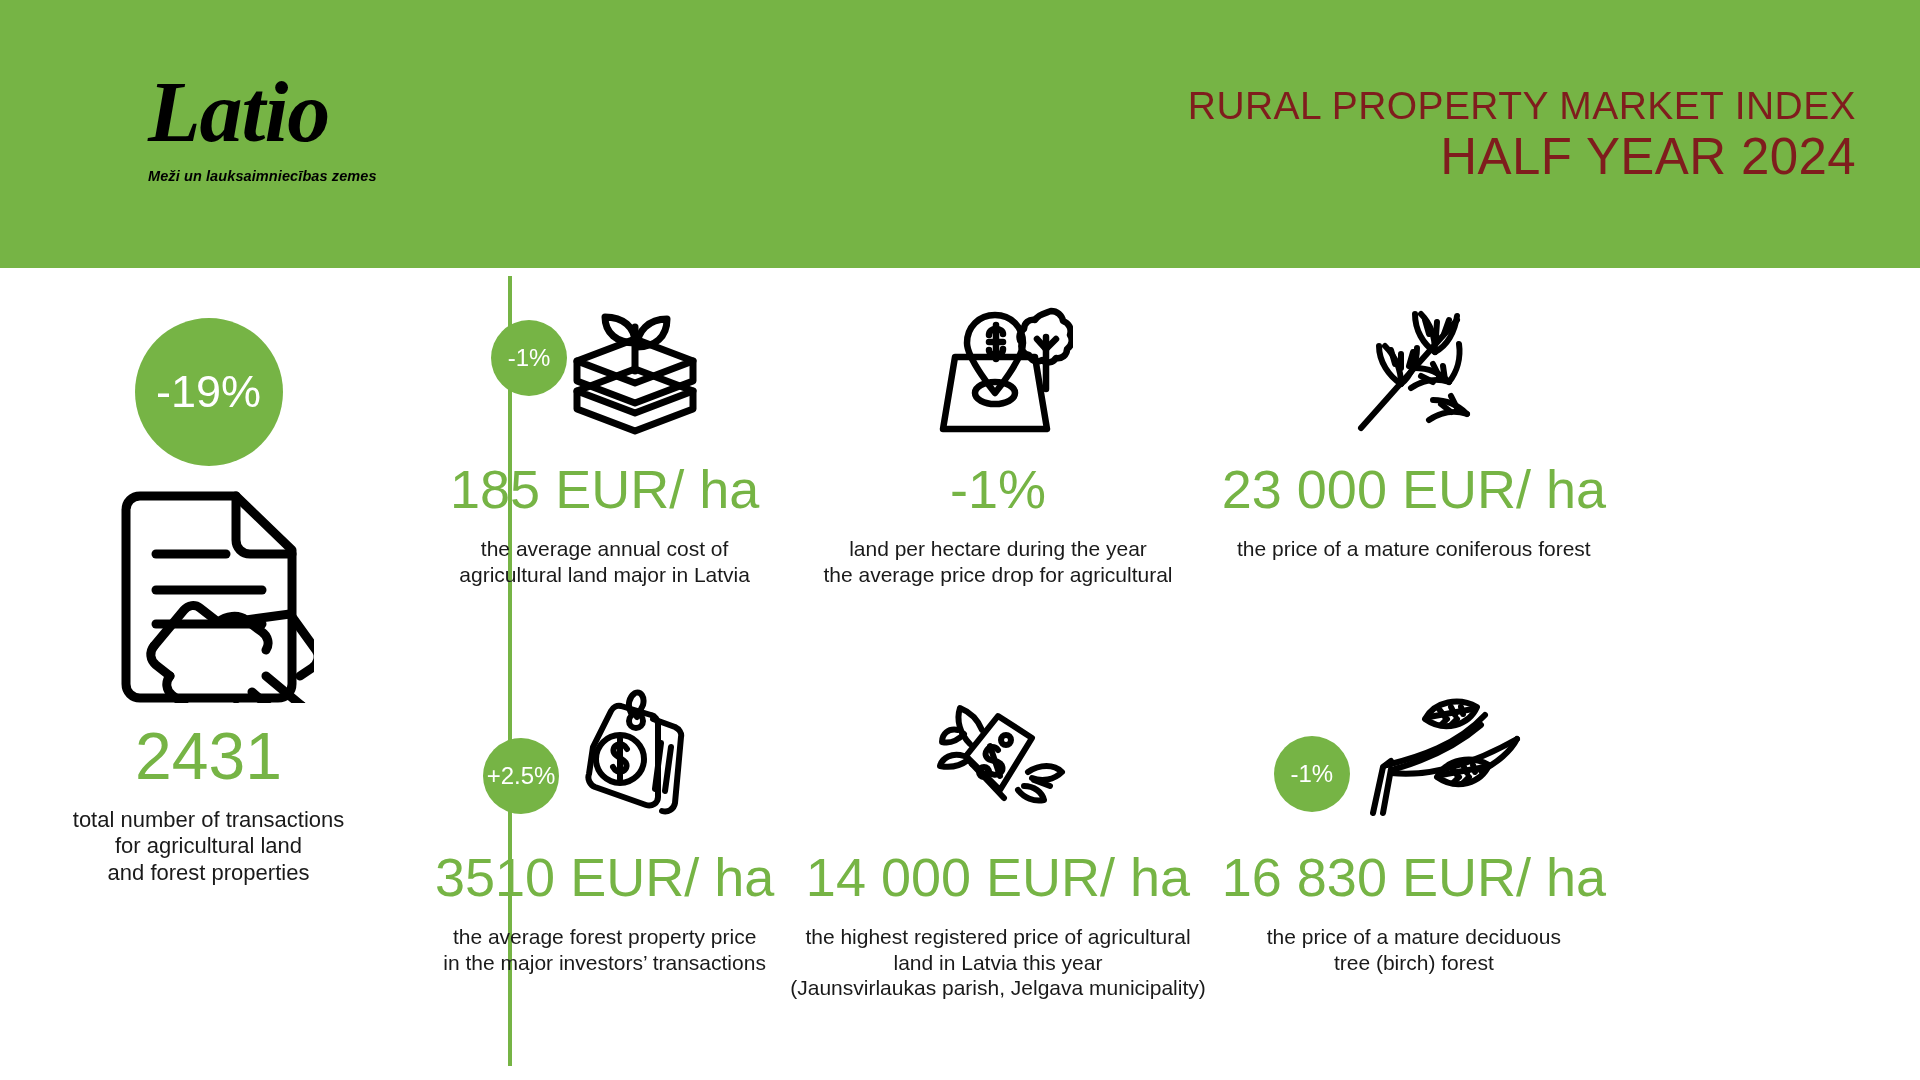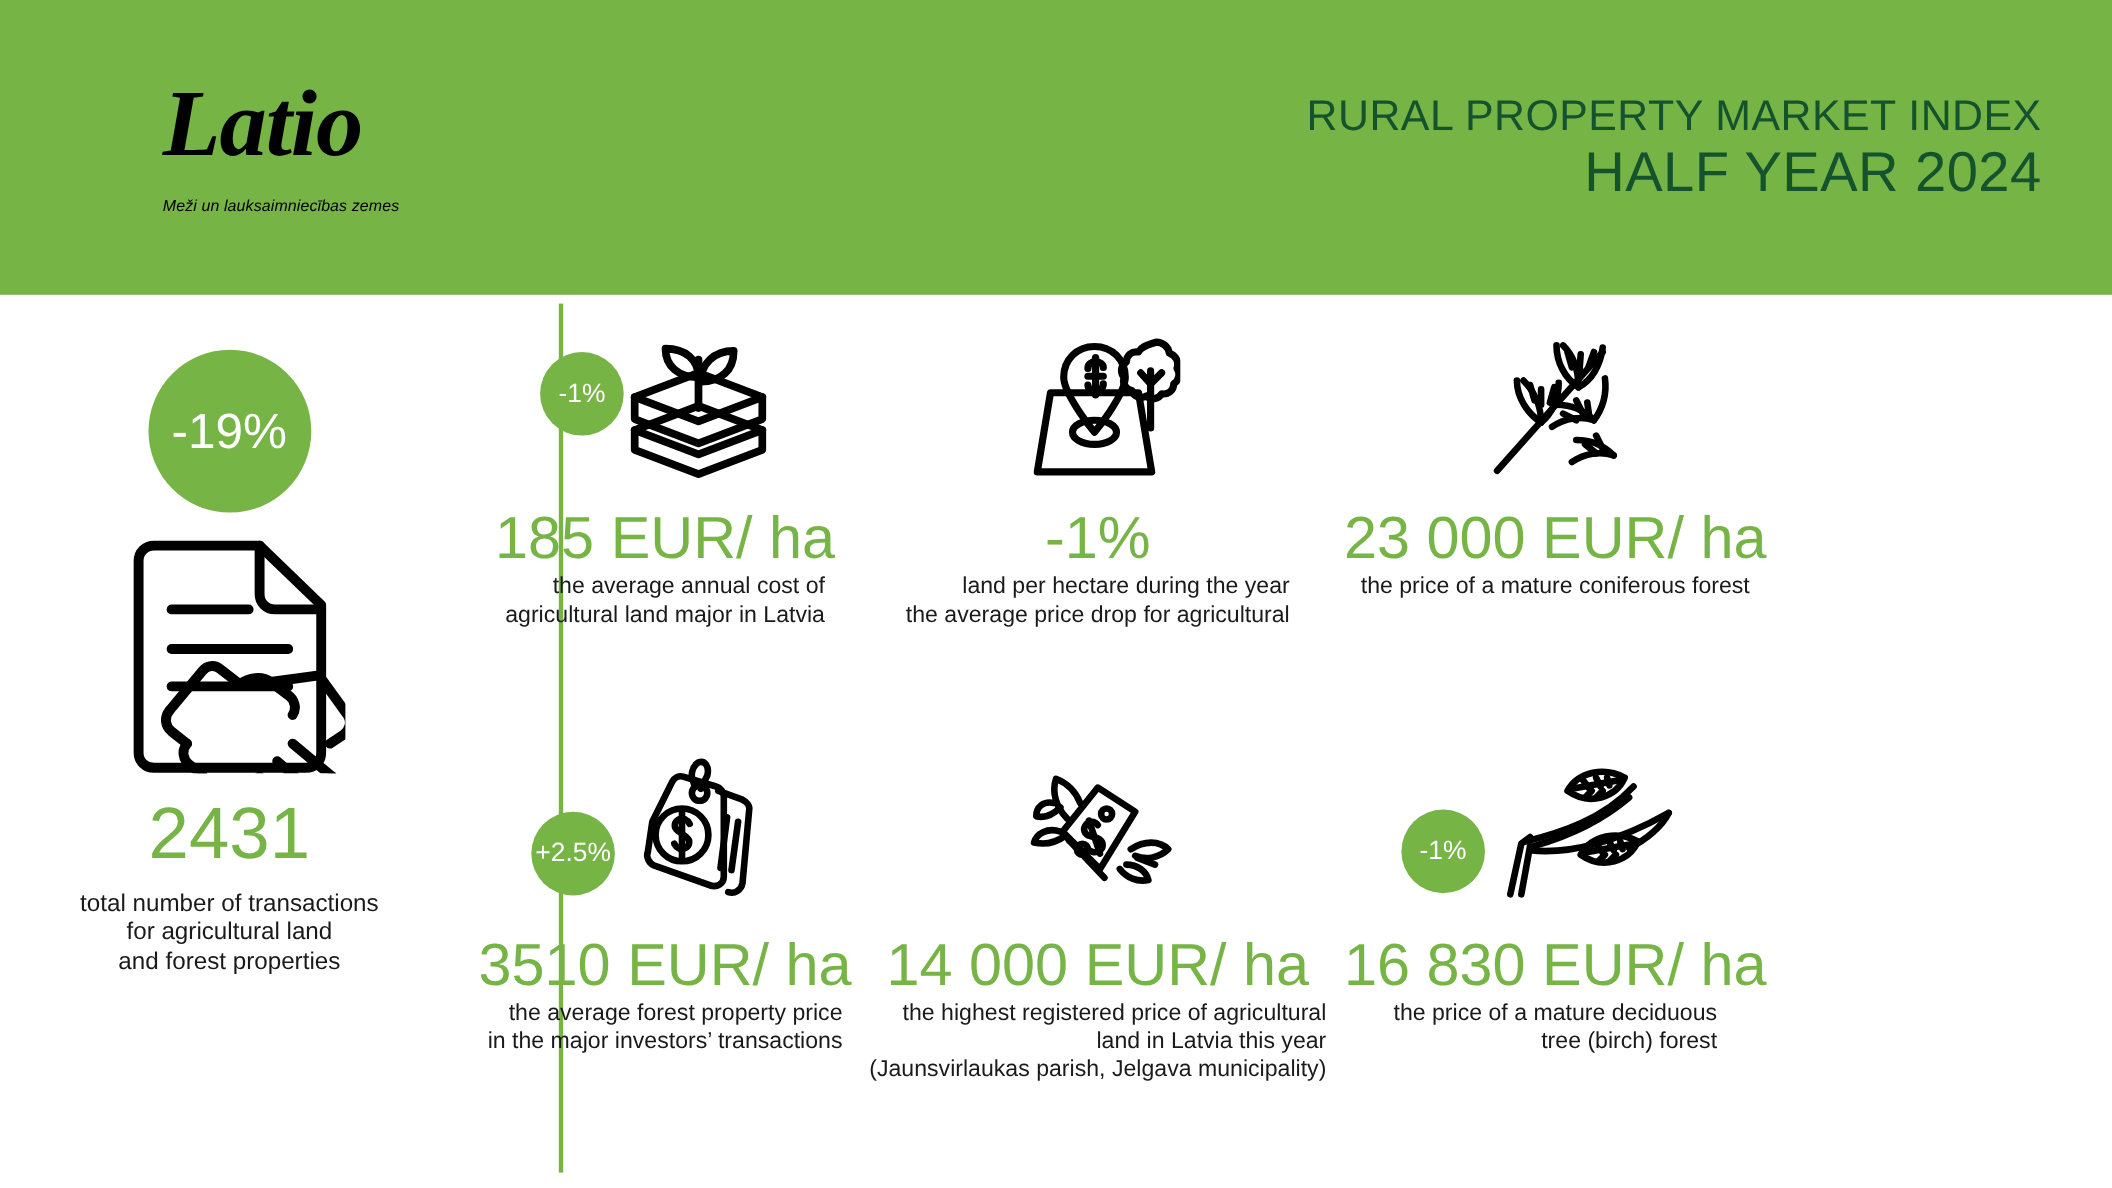--- a/index.html
+++ b/index.html
@@ -30,34 +30,34 @@
     font-family:"Liberation Serif", serif;
     font-style:italic;
     font-weight:700;
     font-size:86px;
     line-height:0.95;
     color:#000;
     letter-spacing:-1px;
     display:block;
   }
   .logo-tagline {
-    margin-top:26px;
+    margin-top:14px;
     font-size:14.5px;
     font-style:italic;
-    font-weight:400;
+    font-weight:700;
     color:#000;
     letter-spacing:0.1px;
     white-space:nowrap;
   }
   .header-title {
     position:absolute;
     right:64px;
     top:86px;
     text-align:right;
-    color:#14532d;
+    color:#7f1d1d;
   }
   .title-line1 {
     font-size:39px;
     font-weight:400;
     letter-spacing:0.4px;
     line-height:1.05;
     display:block;
   }
   .title-line2 {
     font-size:51px;
@@ -147,23 +147,24 @@
   }
   .cell-value {
     font-size:54px;
     color:#76b445;
     line-height:1.15;
     margin-top:6px;
     text-align:center;
     white-space:nowrap;
   }
   .cell-caption {
+    margin-top:16px;
     font-size:21px;
     color:#1a1a1a;
-    text-align:right;
+    text-align:center;
     line-height:1.22;
   }
   .cell-caption div { white-space:nowrap; }
 
   
   .c1 .badge-float { left:56px;  top:26px; }
   .c4 .badge-float { left:48px;  top:56px; }
   .c6 .badge-float { left:52px;  top:54px; }
 
   .icon-wrap { display:block; }

